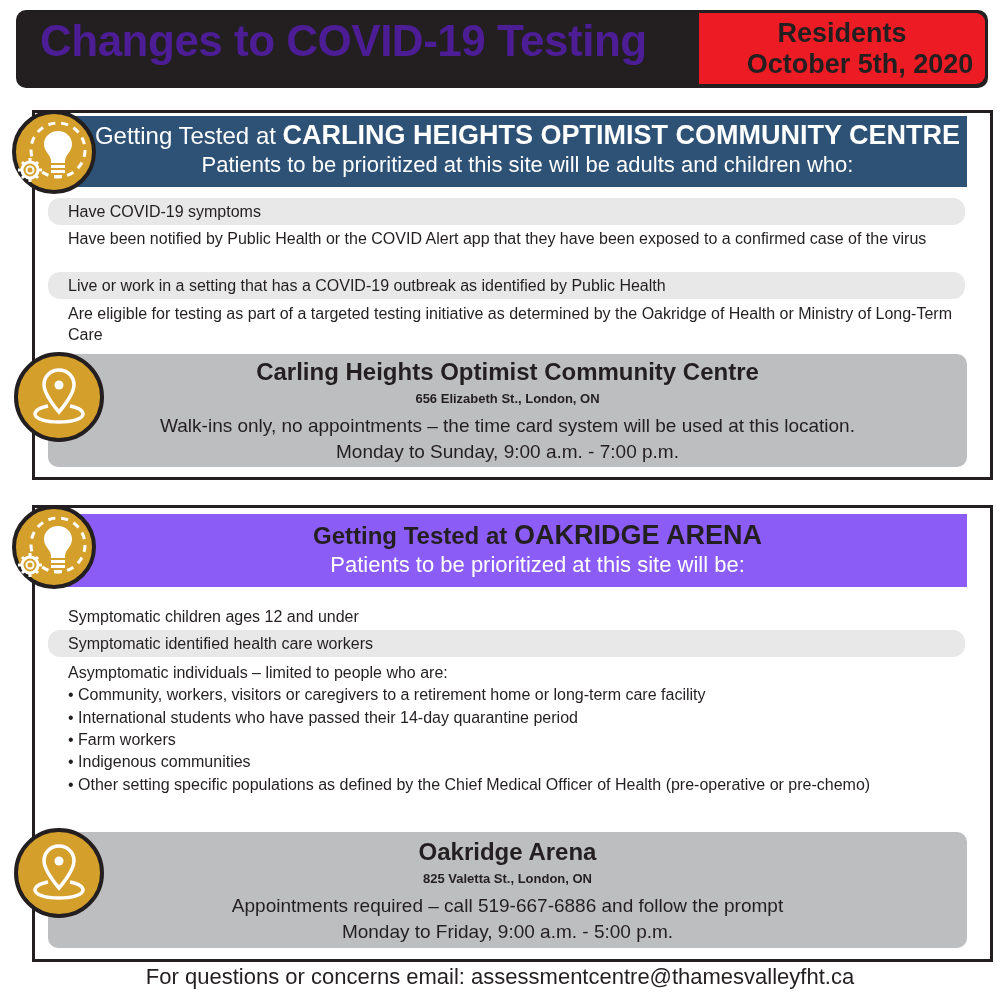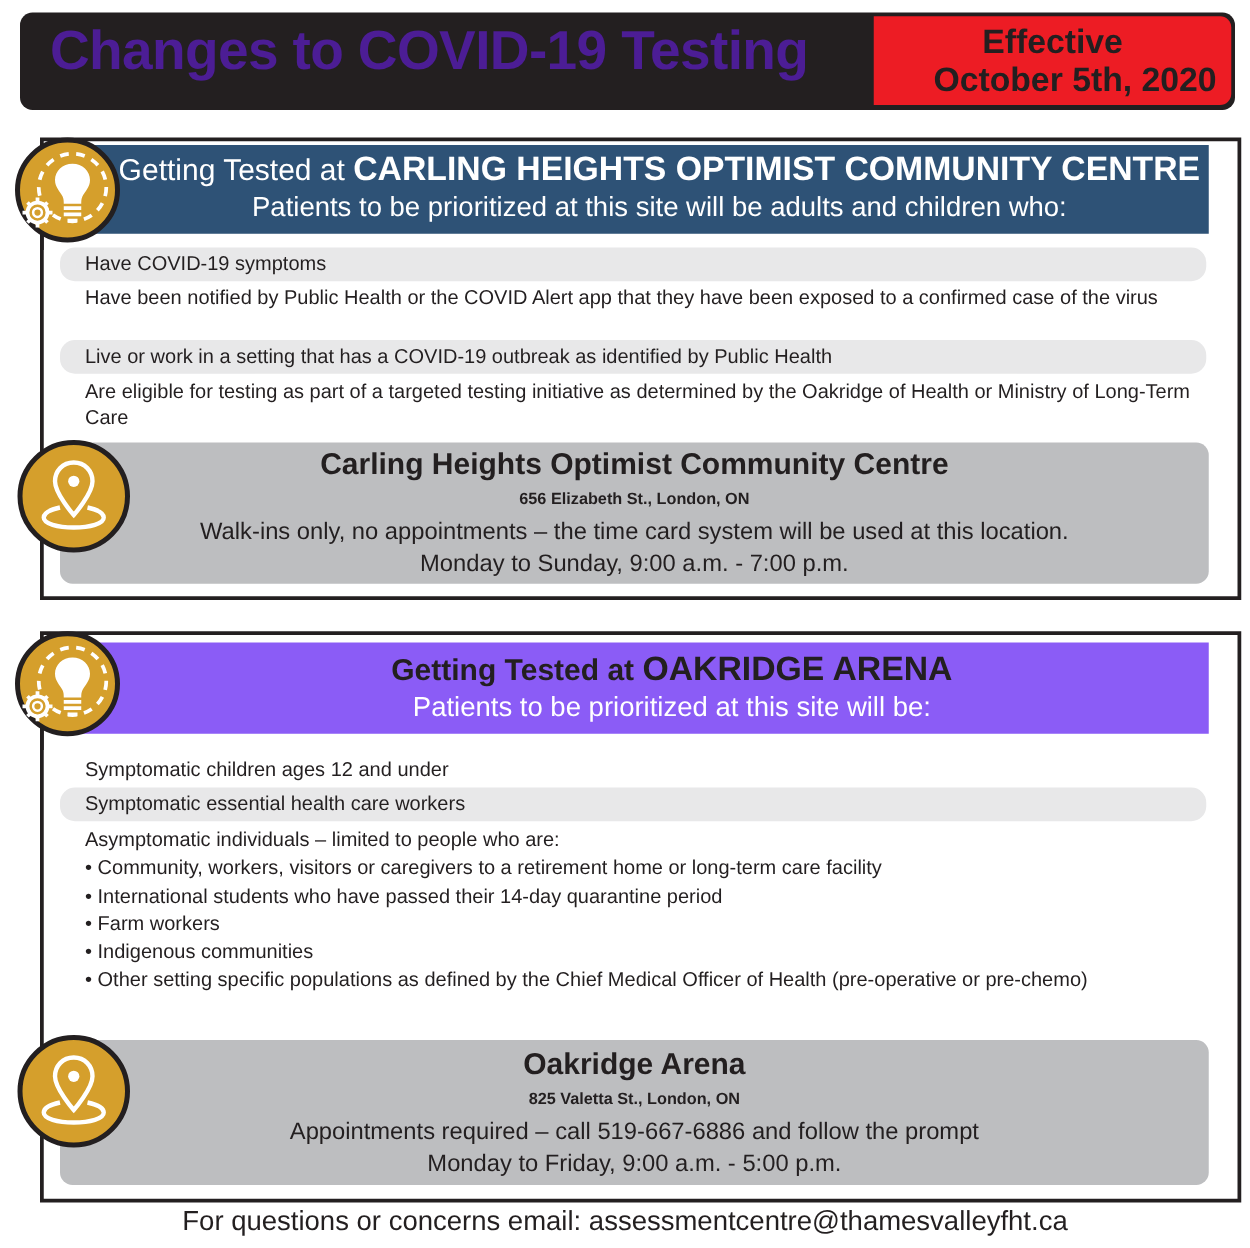--- a/index.html
+++ b/index.html
@@ -32,21 +32,21 @@
   .stem { width:3px; background:#231f20; }
 
   .footer { left:0; width:1000px; top:964px; text-align:center; font-size:22px; color:#231f20; }
 </style>
 </head>
 <body>
 
 <div class="abs banner"></div>
 <div class="abs banner-title">Changes to COVID-19 Testing</div>
 <div class="abs effective">
-  <div class="l1">Effective</div>
+  <div class="l1">Residents</div>
   <div class="l2">October 5th, 2020</div>
 </div>
 
 <div class="abs section" style="left:32px; top:110px; width:955px; height:364px;"></div>
 <div class="abs sec-header" style="left:48px; top:116px; width:919px; height:71px; background:#2e5276;">
   <div class="h1" style="margin-top:4px; padding-left:40px;">
     <span>Getting Tested at </span><b>CARLING HEIGHTS OPTIMIST COMMUNITY CENTRE</b>
   </div>
   <div class="h2" style="padding-left:40px;">Patients to be prioritized at this site will be adults and children who:</div>
 </div>
@@ -122,21 +122,21 @@
         <line x1="23" y1="56" x2="26" y2="56"></line>
       <line x1="6" y1="48" x2="8" y2="50"></line>
         <line x1="20" y1="62" x2="22" y2="64"></line>
       <line x1="22" y1="48" x2="20" y2="50"></line>
         <line x1="8" y1="62" x2="6" y2="64"></line>
     </g>
   </svg>
 </div>
 
 <div class="abs item" style="top:603px;">Symptomatic children ages 12 and under</div>
-<div class="abs item shade" style="top:630px;">Symptomatic essential health care workers</div>
+<div class="abs item shade" style="top:630px;">Symptomatic identified health care workers</div>
 <div class="abs item" style="top:659px;">Asymptomatic individuals – limited to people who are:</div>
 <div class="abs item" style="top:681px;">• Community, workers, visitors or caregivers to a retirement home or long-term care facility</div>
 <div class="abs item" style="top:704px;">• International students who have passed their 14-day quarantine period</div>
 <div class="abs item" style="top:726px;">• Farm workers</div>
 <div class="abs item" style="top:748px;">• Indigenous communities</div>
 <div class="abs item" style="top:771px; padding-right:40px;">• Other setting specific populations as defined by the Chief Medical Officer of Health (pre-operative or pre-chemo)</div>
 
 <div class="abs loc-box" style="top:832px; height:116px;">
   <div class="name" style="margin-top:5px;">Oakridge Arena</div>
   <div class="addr">825 Valetta St., London, ON</div>

